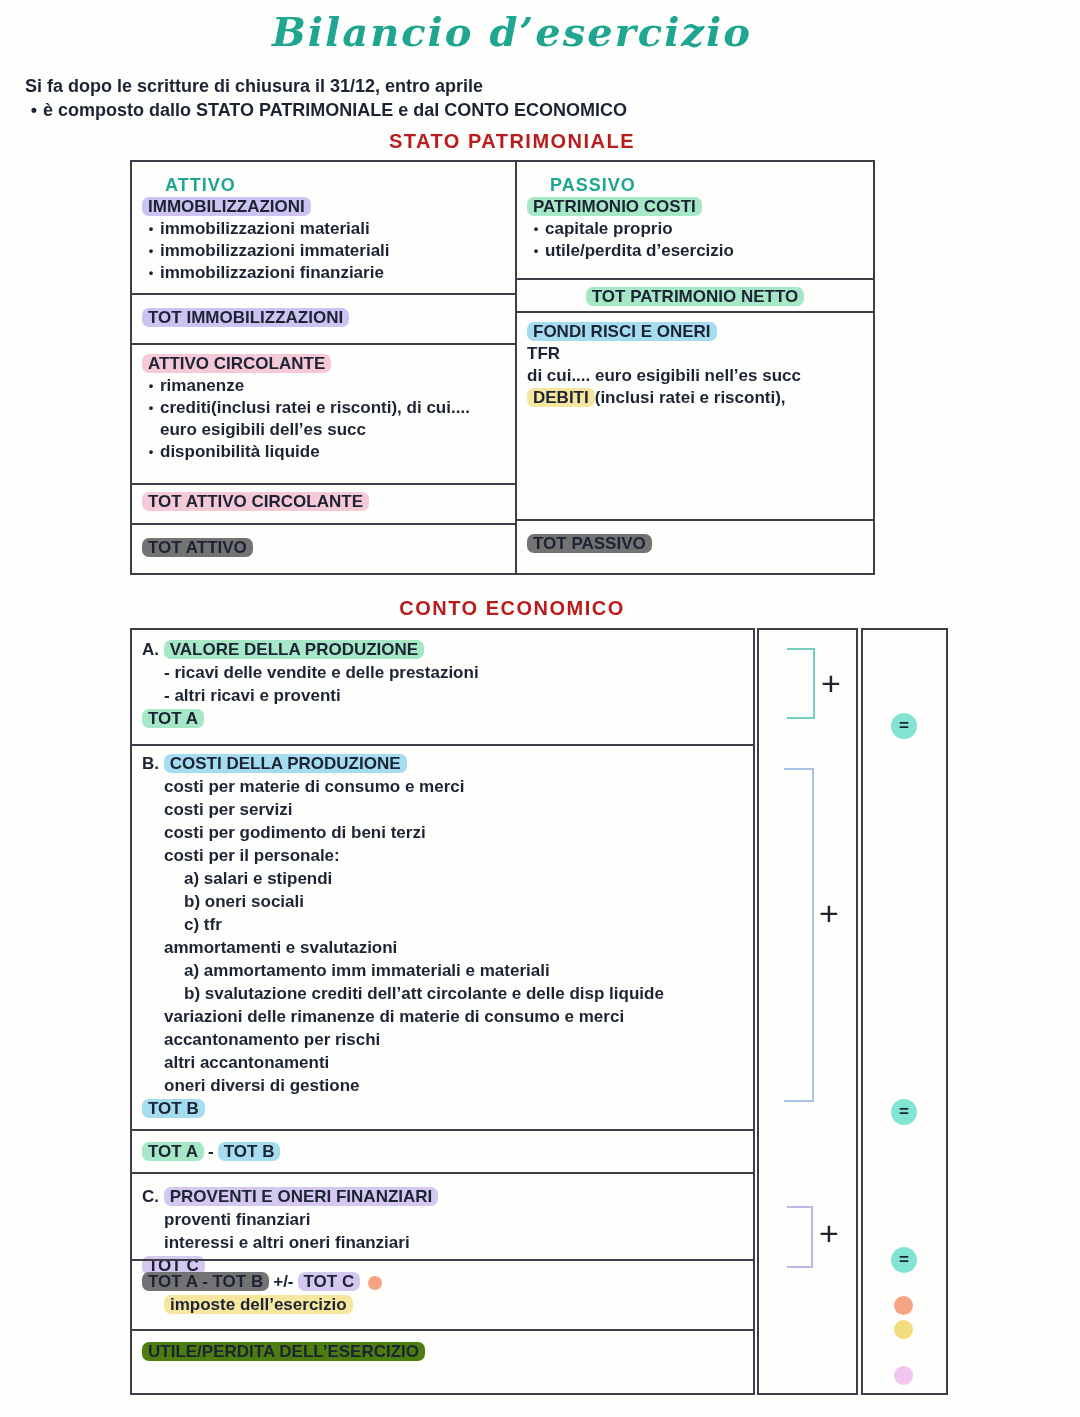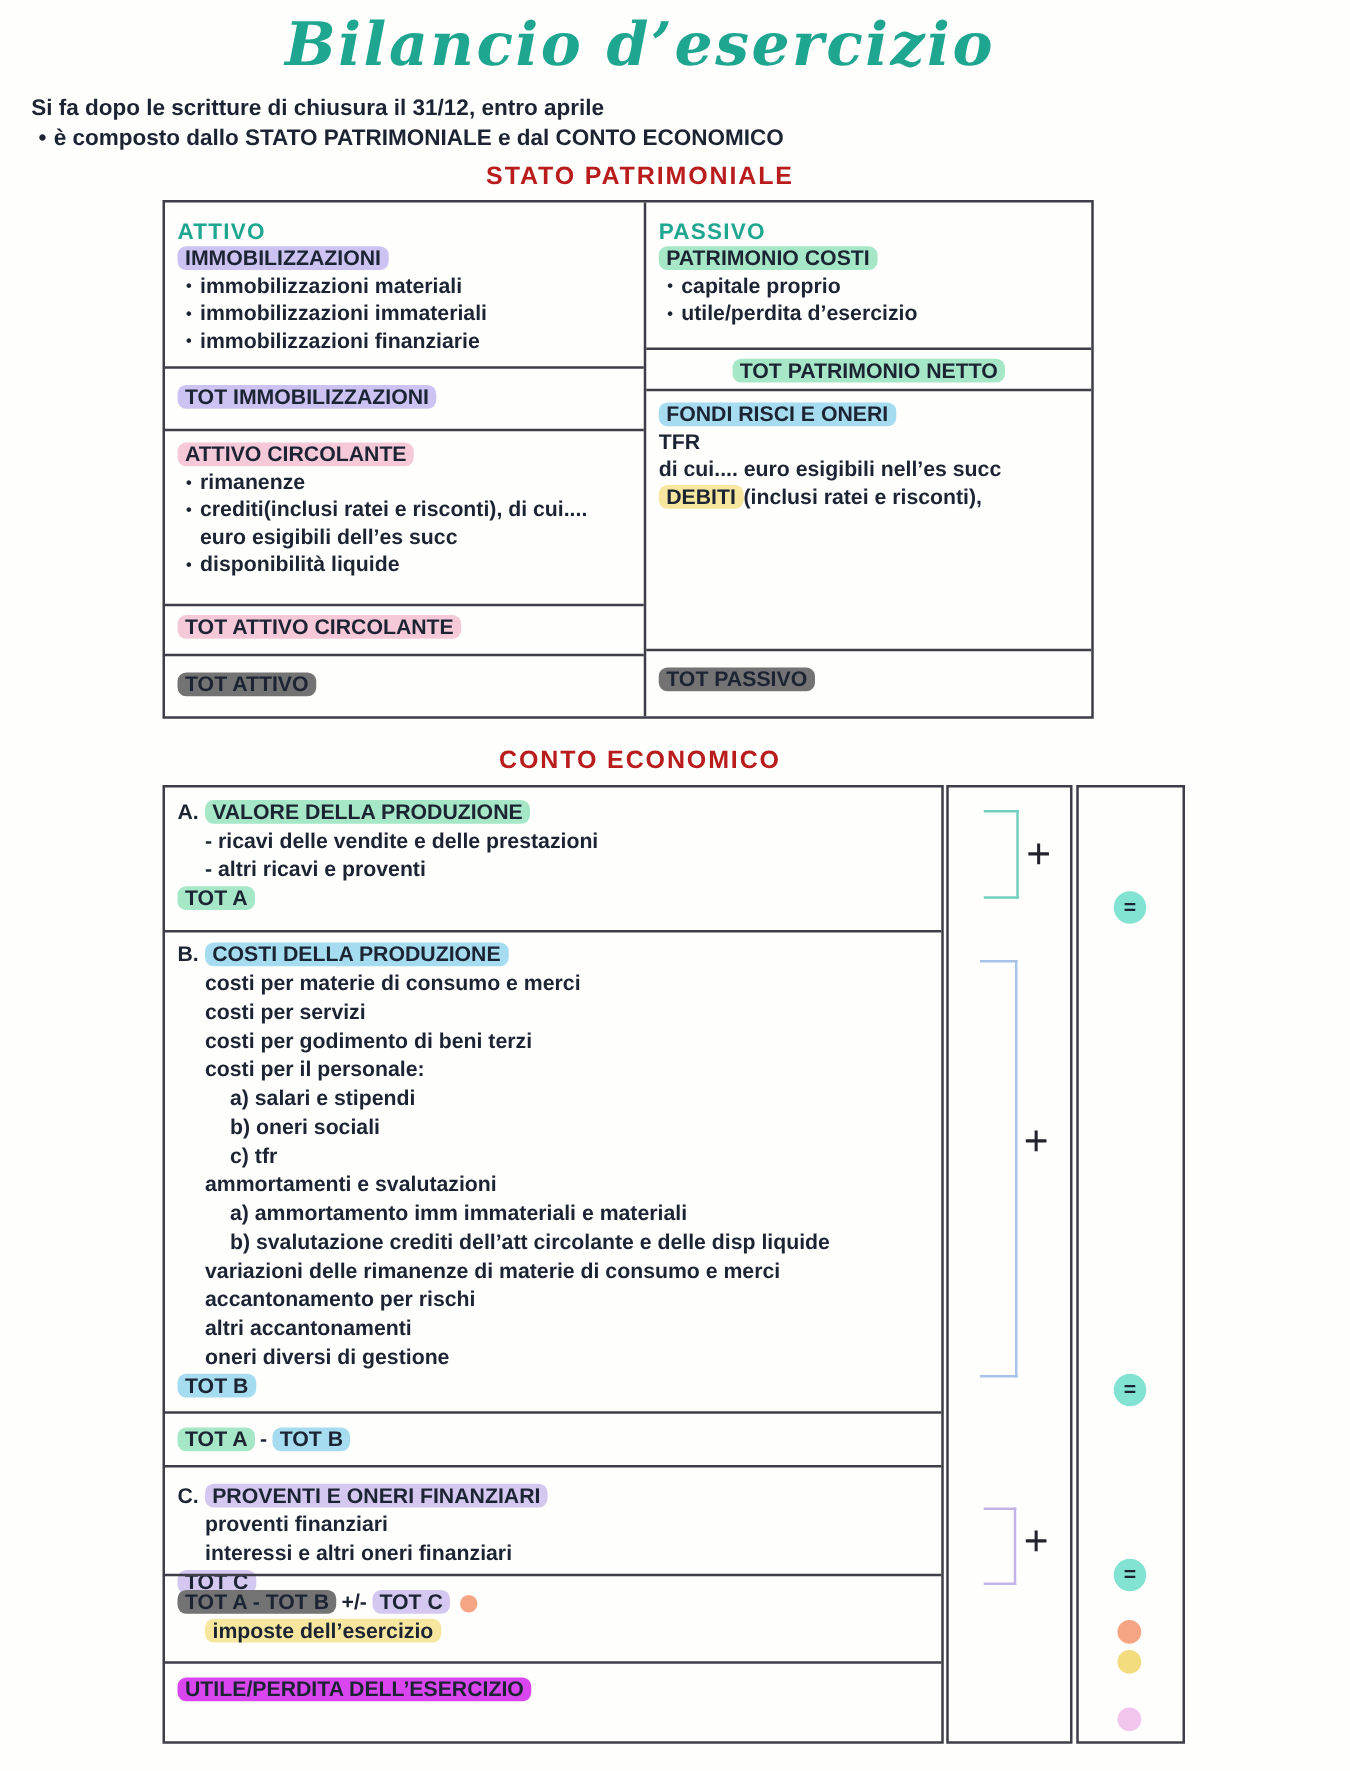--- a/index.html
+++ b/index.html
@@ -2,21 +2,21 @@
 <html><head>
 <meta charset="utf-8">
 <style>
   * { margin:0; padding:0; box-sizing:border-box; }
   html,body { width:1080px; height:1417px; }
   body { background:#ffffff; font-family:"Liberation Sans",sans-serif; color:#1c2433; }
   .page { position:relative; width:1080px; height:1417px; background:#fefefc; overflow:hidden; }
 
   .title { position:absolute; top:8px; left:0; width:1024px; text-align:center;
            font-family:"DejaVu Serif",serif; font-style:italic; font-weight:700;
-           font-size:48px; color:#1fa690; letter-spacing:2px; }
+           font-size:40px; color:#1fa690; letter-spacing:2px; }
 
   .intro { position:absolute; top:74px; left:25px; font-size:18px; font-weight:700; line-height:24px; }
   .intro .b { display:inline-block; width:18px; text-align:center; }
 
   .section-heading { position:absolute; left:0; width:1024px; text-align:center;
                      font-size:20px; font-weight:800; letter-spacing:1.5px; color:#b91c1c; }
   #sp-heading { top:130px; }
   #ce-heading { top:597px; }
 
   
@@ -27,35 +27,35 @@
   .sp-right { width:358px; border-left:2px solid #3e3e49; }
   .sp-sec { padding:8px 10px; }
   .pt12 { padding-top:12px; }
   .pt6 { padding-top:6px; }
   .bt { border-top:2px solid #3e3e49; }
   .grow { flex:1; }
 
   .h131{height:131px;} .h50{height:50px;} .h140{height:140px;} .h40{height:40px;}
   .h116{height:116px;} .h41{height:33px;text-align:center;}
 
-  .col-h { color:#1fa690; font-weight:800; font-size:18px; letter-spacing:1px; line-height:22px; }
+  .col-h { color:#1fa690; font-weight:800; font-size:18px; letter-spacing:1px; line-height:22px;margin-left:23px; }
   .row { line-height:22px; font-size:17px; font-weight:700; }
   .bullet-row { display:flex; line-height:22px; font-size:17px; font-weight:600; }
   .bullet-row .b { flex:0 0 18px; text-align:center; font-size:13px; }
   .bullet-row .t { flex:1; }
 
   .hl { border-radius:7px; padding:0 6px; font-weight:700; }
   .hl-purple { background:#cdc3f2; }
   .hl-pink   { background:#f6c9d8; }
   .hl-peach  { background:#737373; }
   .hl-green  { background:#a5e7c6; }
   .hl-blue   { background:#a6dcef; }
   .hl-yellow { background:#f7e79e; }
   .hl-lav    { background:#d5c8f0; }
-  .hl-violet { background:#d946ef; }
+  .hl-violet { background:#4d7c0f; }
 
   
   .ce-main { position:absolute; left:130px; top:628px; width:625px; height:767px;
              border:2px solid #3e3e49; display:flex; flex-direction:column; }
   .ce-sec { padding:6px 10px; }
   .ce-a   { height:114px; padding-top:8px; }
   .ce-b   { height:385px; border-top:2px solid #3e3e49; }
   .ce-ab  { height:43px;  border-top:2px solid #3e3e49; padding-top:9px; }
   .ce-c   { height:87px; border-top:2px solid #3e3e49; padding-top:11px; }
   .ce-abc { height:70px;  border-top:2px solid #3e3e49; padding-top:9px; }

